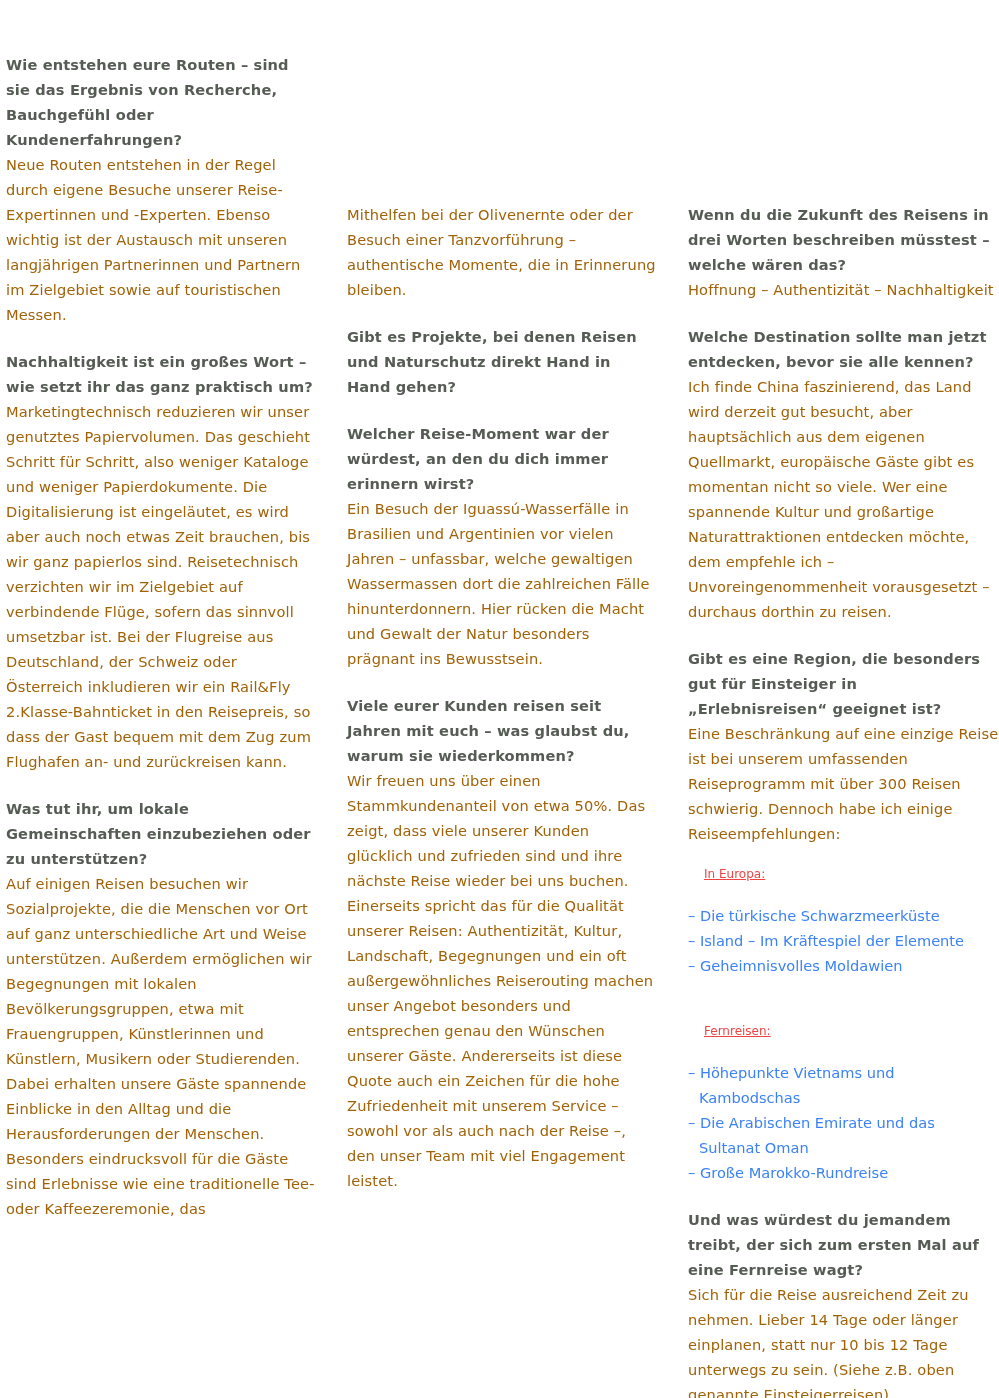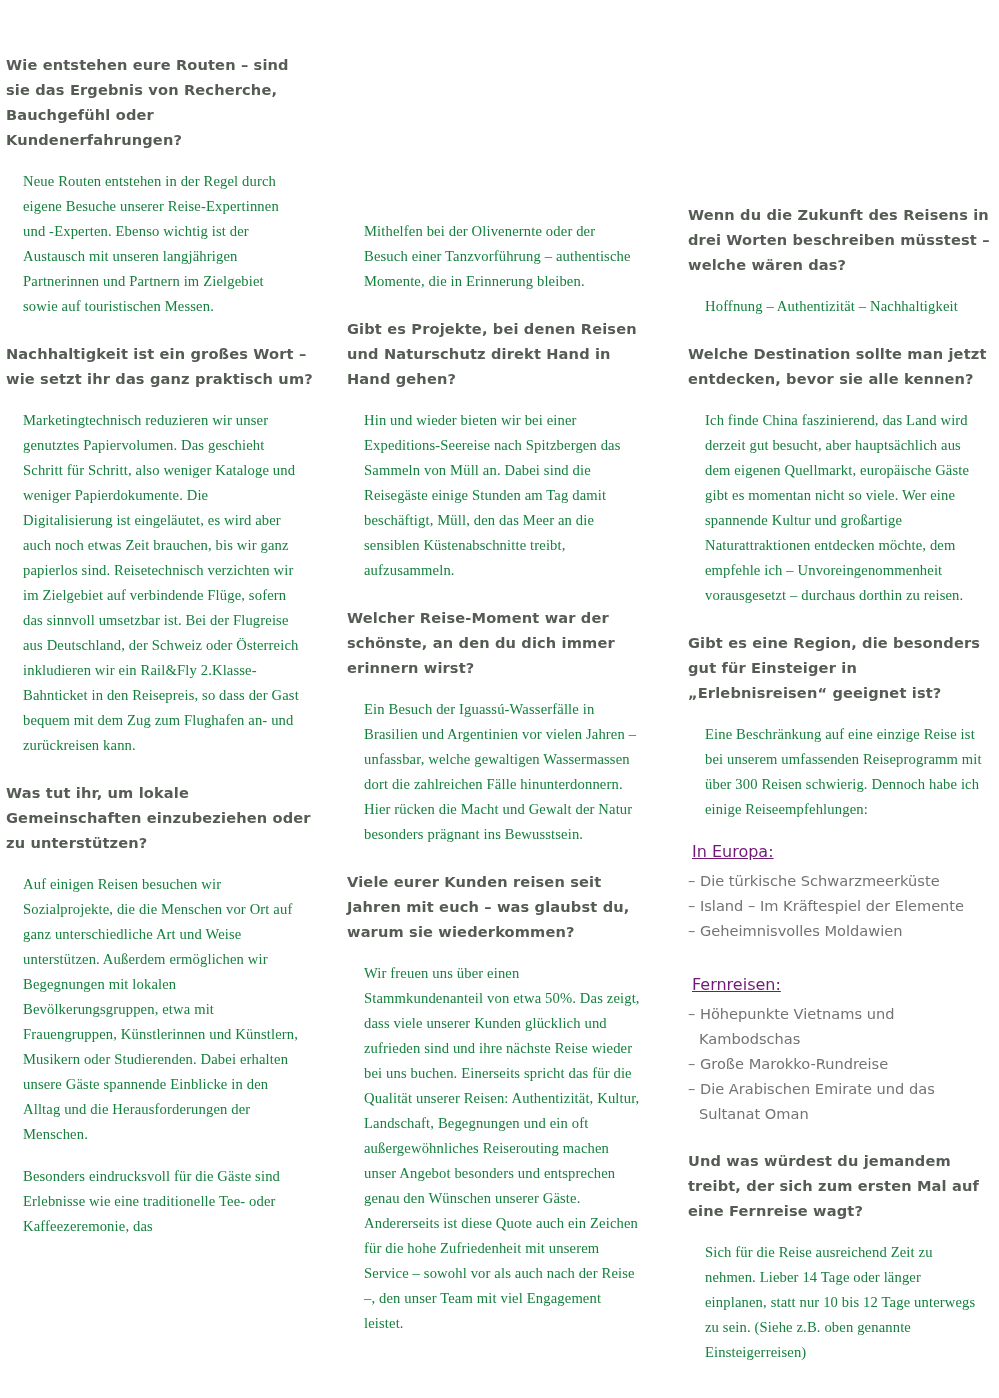--- a/index.html
+++ b/index.html
@@ -40,38 +40,37 @@
     font-weight: bold;
     font-size: 14.6px;
     line-height: 25px;
     color: #555c54;
     margin: 0 0 0 0;
     letter-spacing: 0.01em;
   }
   .a {
     font-size: 14.6px;
     line-height: 25px;
-    color: #15803d;
-    margin: 17px;
+    color: #a16207;
+    margin: 0;
     letter-spacing: 0.01em;
-    font-family: Liberation Serif, serif;
   }
   .a.cont { margin-top: 0; }
 
   .sub-head {
-    font-size: 16px;
+    font-size: 12px;
     line-height: 25px;
-    color: #701a75;
+    color: #ef4444;
     text-decoration: underline;
-    margin: 4px;
+    margin: 16px;
   }
   .list {
     font-size: 14.6px;
     line-height: 25px;
-    color: #737373;
+    color: #3b82f6;
     margin: 0;
     padding: 0;
     list-style: none;
   }
   .list li {
     text-indent: -11px;
     padding-left: 11px;
   }
   .spacer { height: 25px; }
 </style>
@@ -102,25 +101,24 @@
     </div>
 
     <div class="col col-2">
 
       <div class="qa">
         <p class="a">Mithelfen bei der Olivenernte oder der Besuch einer Tanzvorführung – authentische Momente, die in Erinnerung bleiben.</p>
       </div>
 
       <div class="qa">
         <p class="q">Gibt es Projekte, bei denen Reisen und Naturschutz direkt Hand in Hand gehen?</p>
-        <p class="a">Hin und wieder bieten wir bei einer Expeditions-Seereise nach Spitzbergen das Sammeln von Müll an. Dabei sind die Reisegäste einige Stunden am Tag damit beschäftigt, Müll, den das Meer an die sensiblen Küstenabschnitte treibt, aufzusammeln.</p>
       </div>
 
       <div class="qa">
-        <p class="q">Welcher Reise-Moment war der schönste, an den du dich immer erinnern wirst?</p>
+        <p class="q">Welcher Reise-Moment war der würdest, an den du dich immer erinnern wirst?</p>
         <p class="a">Ein Besuch der Iguassú-Wasserfälle in Brasilien und Argentinien vor vielen Jahren – unfassbar, welche gewaltigen Wassermassen dort die zahlreichen Fälle hinunterdonnern. Hier rücken die Macht und Gewalt der Natur besonders prägnant ins Bewusstsein.</p>
       </div>
 
       <div class="qa">
         <p class="q">Viele eurer Kunden reisen seit Jahren mit euch – was glaubst du, warum sie wiederkommen?</p>
         <p class="a">Wir freuen uns über einen Stammkundenanteil von etwa 50%. Das zeigt, dass viele unserer Kunden glücklich und zufrieden sind und ihre nächste Reise wieder bei uns buchen. Einerseits spricht das für die Qualität unserer Reisen: Authentizität, Kultur, Landschaft, Begegnungen und ein oft außergewöhnliches Reiserouting machen unser Angebot besonders und entsprechen genau den Wünschen unserer Gäste. Andererseits ist diese Quote auch ein Zeichen für die hohe Zufriedenheit mit unserem Service – sowohl vor als auch nach der Reise –, den unser Team mit viel Engagement leistet.</p>
       </div>
 
     </div>
 
@@ -142,22 +140,22 @@
         <p class="sub-head">In Europa:</p>
         <ul class="list">
           <li>– Die türkische Schwarzmeerküste</li>
           <li>– Island – Im Kräftespiel der Elemente</li>
           <li>– Geheimnisvolles Moldawien</li>
         </ul>
         <div class="spacer"></div>
         <p class="sub-head">Fernreisen:</p>
         <ul class="list">
           <li>– Höhepunkte Vietnams und Kambodschas</li>
+          <li>– Die Arabischen Emirate und das Sultanat Oman</li>
           <li>– Große Marokko-Rundreise</li>
-          <li>– Die Arabischen Emirate und das Sultanat Oman</li>
         </ul>
       </div>
 
       <div class="qa">
         <p class="q">Und was würdest du jemandem treibt, der sich zum ersten Mal auf eine Fernreise wagt?</p>
         <p class="a"><span>Sich für die Reise ausreichend Zeit zu nehmen. Lieber 14 Tage oder länger einplanen, statt nur 10 bis 12 Tage unterwegs zu sein. (Siehe z.B. oben genannte Einsteigerreisen)</span></p>
       </div>
 
     </div>
 

